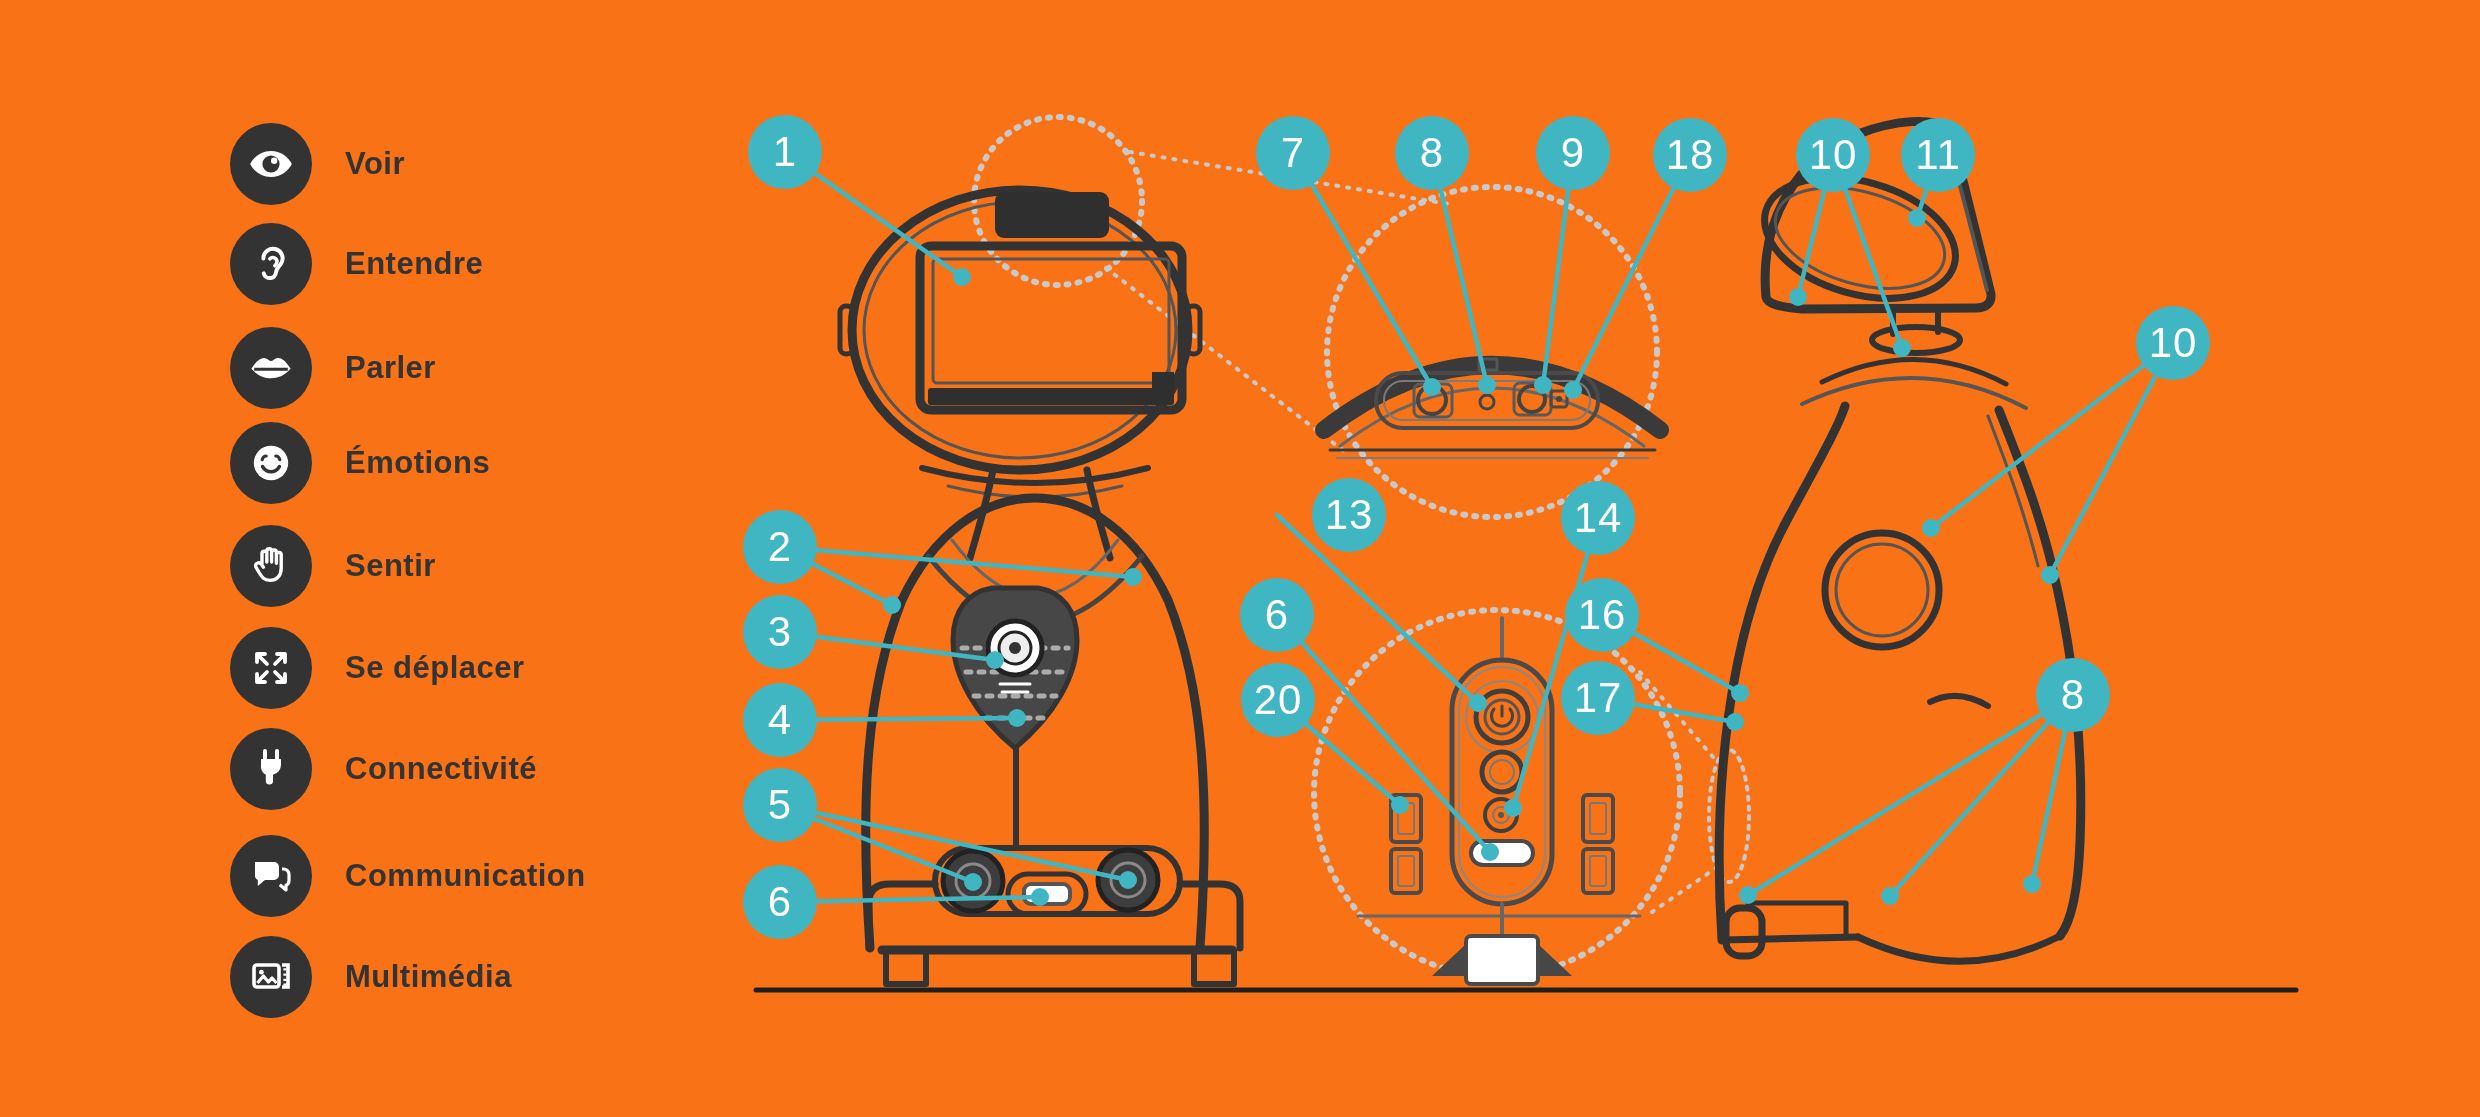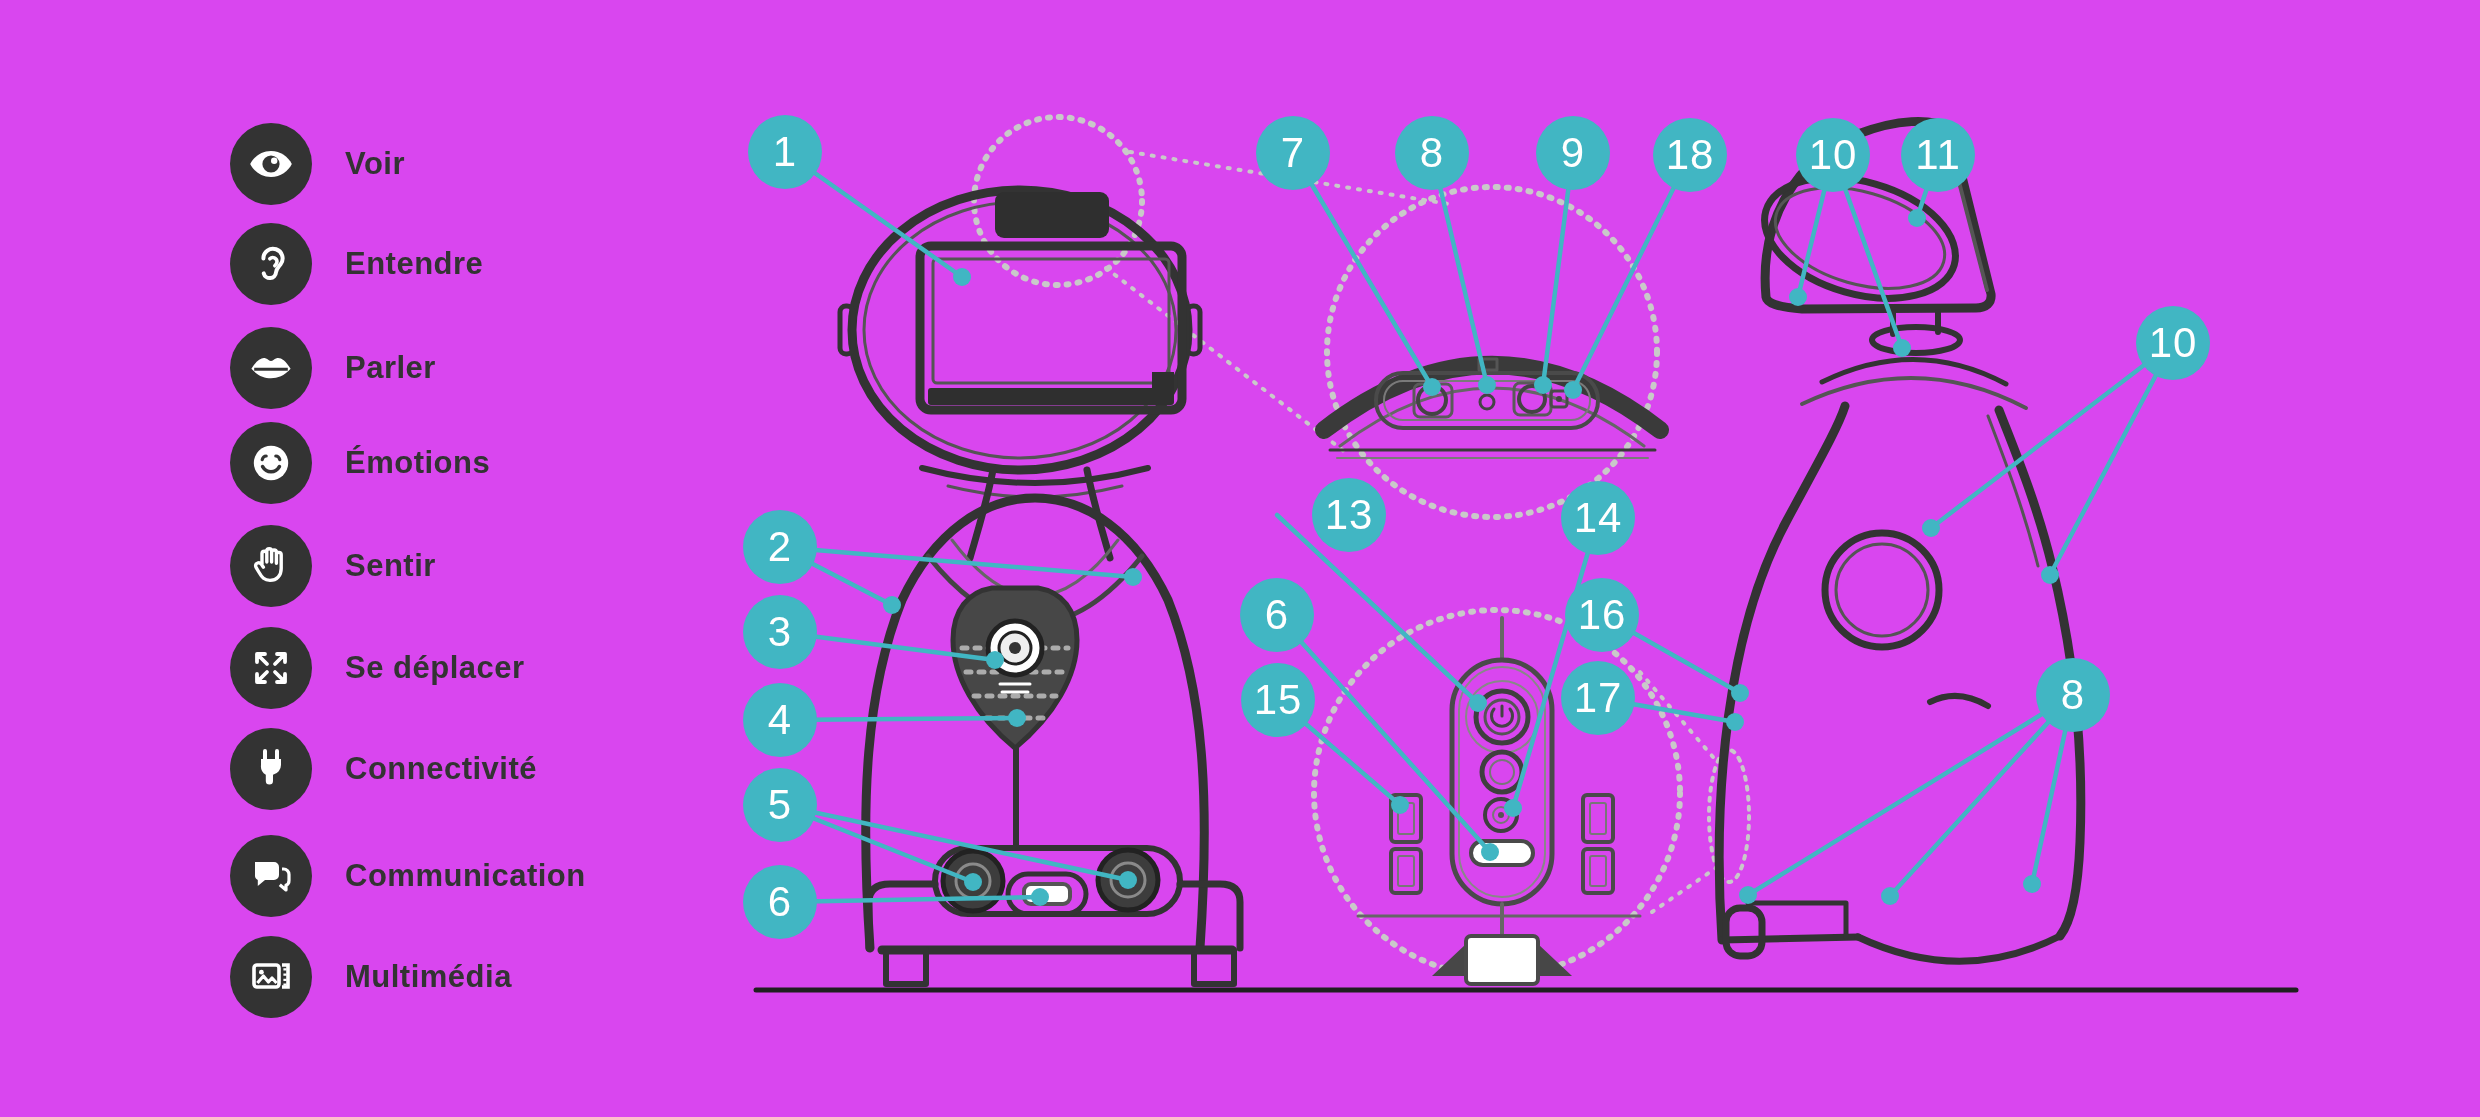--- a/index.html
+++ b/index.html
@@ -1,19 +1,19 @@
 <!DOCTYPE html>
 <html><head>
 <meta charset="utf-8">
 <style>
   html,body{margin:0;padding:0;background:#ffffff;}
   .canvas{
     position:relative;
     width:2480px;height:1117px;
-    background:#d946ef;
+    background:#f97316;
     font-family:"Liberation Sans", sans-serif;
     overflow:hidden;
   }
   .artwork{position:absolute;left:0;top:0;width:2480px;height:1117px;z-index:1;}
 
   
   .legend-row{
     position:absolute;left:230px;height:84px;display:flex;align-items:center;
   }
   .legend-icon{
@@ -340,17 +340,17 @@
   <div class="badge" style="left:1395px;top:116px">8</div>
   <div class="badge" style="left:1536px;top:116px">9</div>
   <div class="badge" style="left:1653px;top:118px">18</div>
   <div class="badge" style="left:1796px;top:118px">10</div>
   <div class="badge" style="left:1901px;top:118px">11</div>
   <div class="badge" style="left:2136px;top:306px">10</div>
   <div class="badge" style="left:1312px;top:478px">13</div>
   <div class="badge" style="left:1561px;top:481px">14</div>
   <div class="badge" style="left:1240px;top:578px">6</div>
   <div class="badge" style="left:1565px;top:578px">16</div>
-  <div class="badge" style="left:1241px;top:663px">15</div>
+  <div class="badge" style="left:1241px;top:663px">20</div>
   <div class="badge" style="left:1561px;top:661px">17</div>
   <div class="badge" style="left:2036px;top:658px">8</div>
 
 </div>
 
 </body></html>

